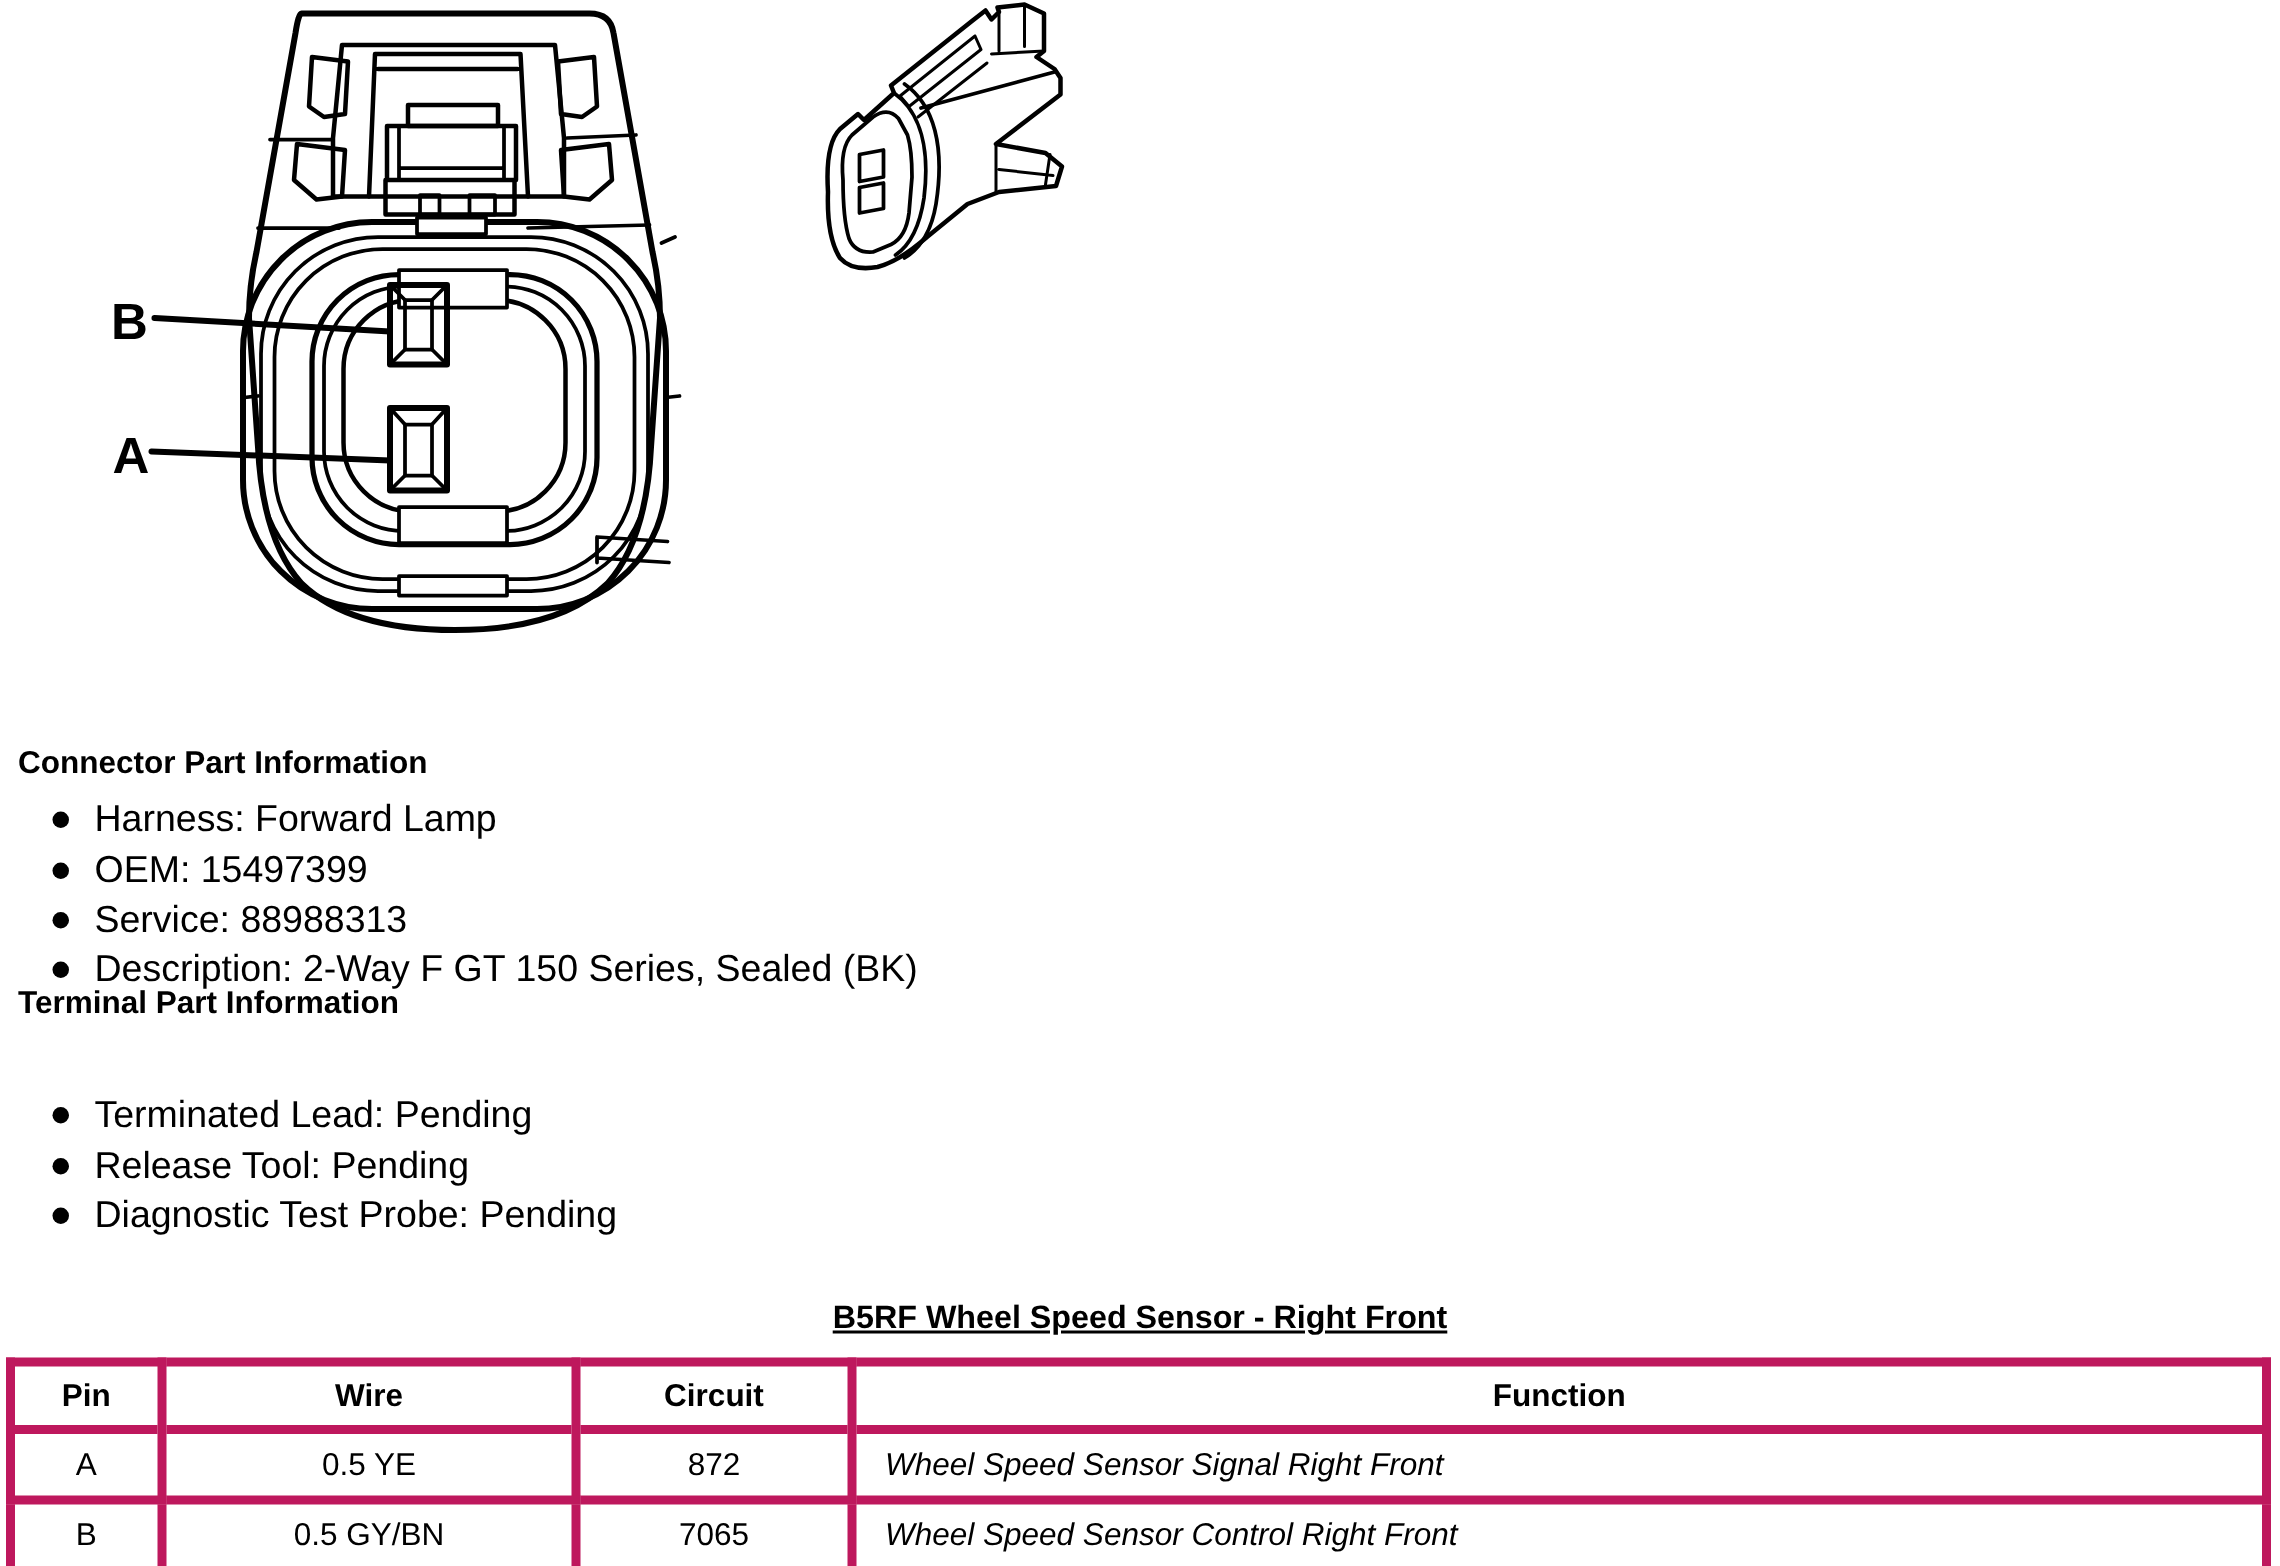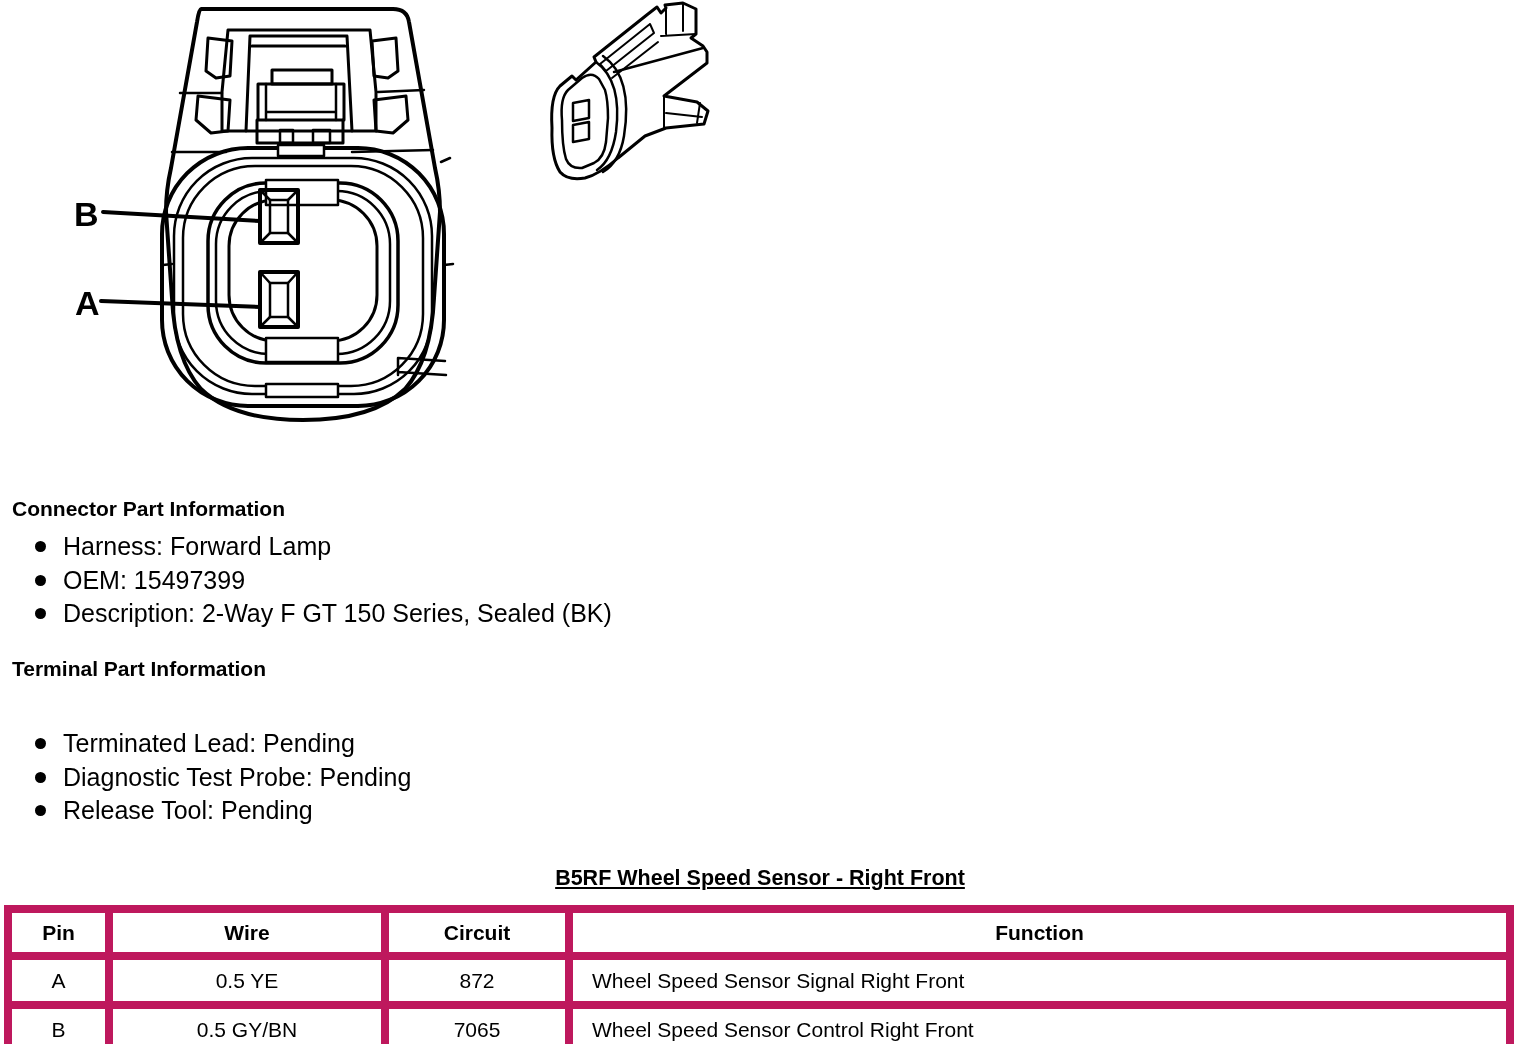--- a/index.html
+++ b/index.html
@@ -48,32 +48,32 @@
   }
   table.pin-table {
     position: absolute; left: 4px; top: 905px;
     width: 1510px;
     border-collapse: collapse;
     border: 4px solid #000;
     table-layout: fixed;
     font-size: 21px;
   }
   table.pin-table th, table.pin-table td {
-    border: 8px solid #be185d;
+    border: 6px solid #be185d;
     padding: 0;
     overflow: hidden; white-space: nowrap;
   }
   table.pin-table thead th {
     border-bottom: 4px solid #000;
     font-weight: bold; text-align: center;
     height: 39px;
   }
   table.pin-table tbody td { height: 41px; text-align: center; }
   table.pin-table td.fn, table.pin-table th.fn-h { }
-  table.pin-table tbody td.fn { text-align: left; padding-left: 19px; }
+  table.pin-table tbody td.fn { text-align: left; padding-left: 19px; font-style: italic; }
   col.c-pin { width: 101px; }
   col.c-wire { width: 276px; }
   col.c-circuit { width: 184px; }
   col.c-fn { width: auto; }
 </style>
 </head>
 <body>
 
 <div class="page">
 
@@ -173,38 +173,42 @@
     <li>
       <span class="bullet"></span>
       <span>Harness: Forward Lamp</span>
     </li>
     <li>
       <span class="bullet"></span>
       <span>OEM: 15497399</span>
     </li>
     <li>
       <span class="bullet"></span>
+      <span>Service: 88988313</span>
+    </li>
+    <li>
+      <span class="bullet"></span>
       <span>Description: 2-Way F GT 150 Series, Sealed (BK)</span>
     </li>
   </ul>
 
   <h2 class="sec-heading" id="terminal-heading">Terminal Part Information</h2>
 
   <ul class="info-list" id="terminal-list">
     <li>
       <span class="bullet"></span>
       <span>Terminated Lead: Pending</span>
     </li>
     <li>
       <span class="bullet"></span>
+      <span>Release Tool: Pending</span>
+    </li>
+    <li>
+      <span class="bullet"></span>
       <span>Diagnostic Test Probe: Pending</span>
-    </li>
-    <li>
-      <span class="bullet"></span>
-      <span>Release Tool: Pending</span>
     </li>
   </ul>
 
   <div class="table-title">B5RF Wheel Speed Sensor - Right Front</div>
 
   <table class="pin-table">
     <colgroup>
       <col class="c-pin">
         <col class="c-wire">
         <col class="c-circuit">

